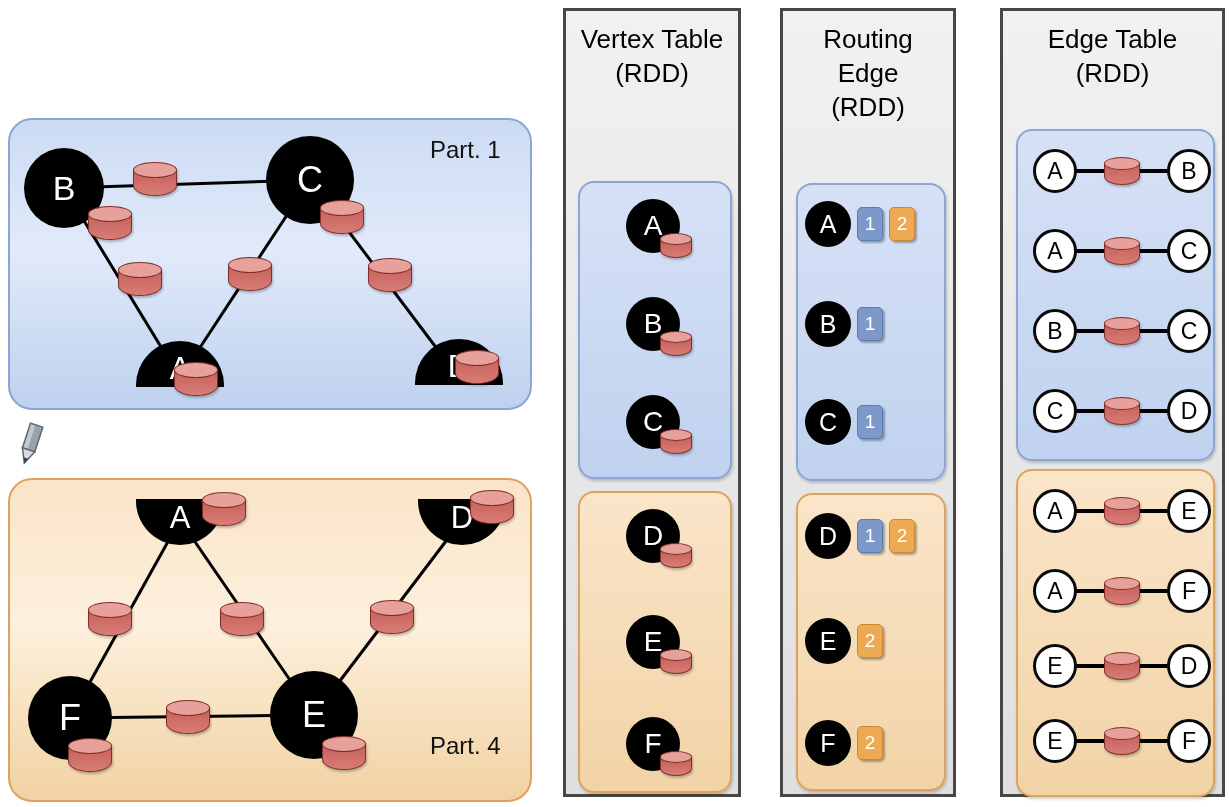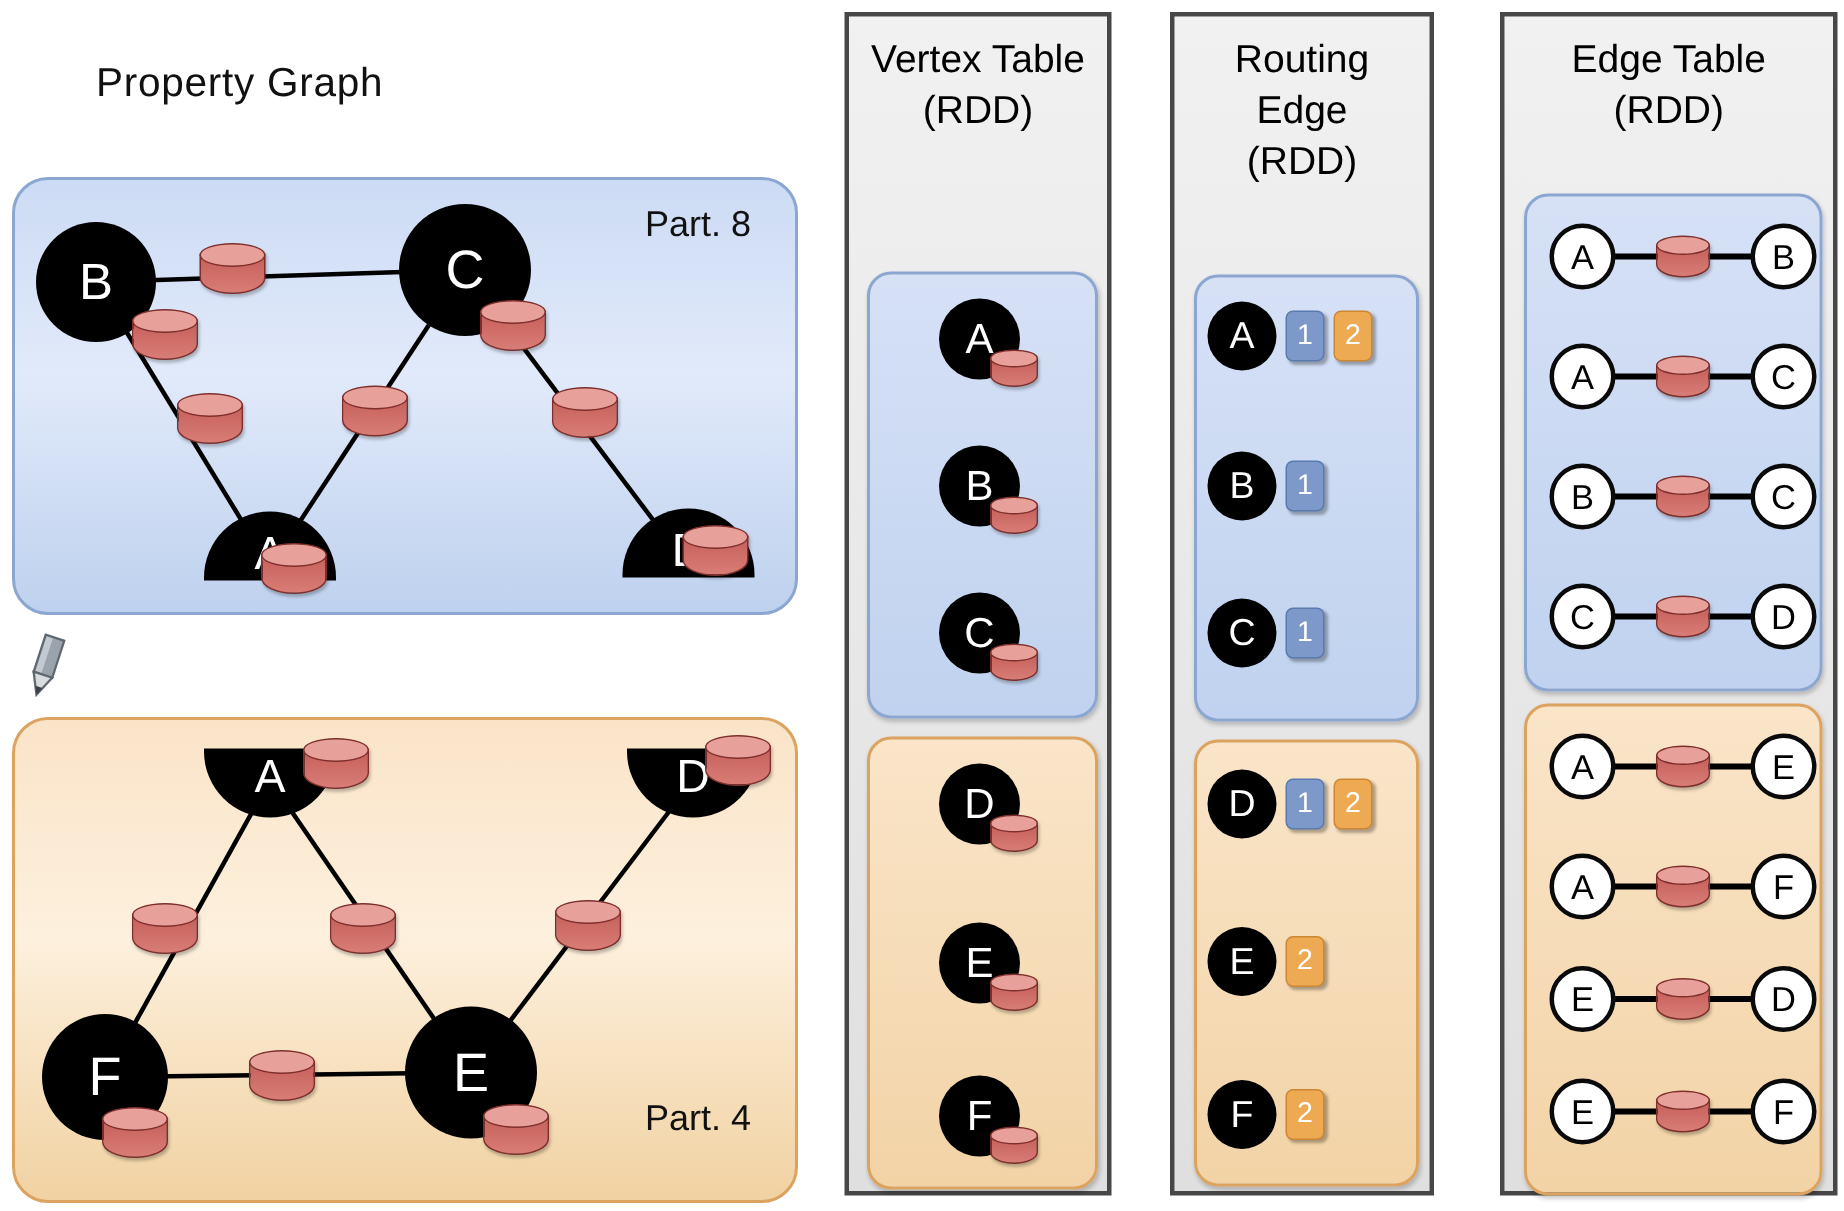--- a/index.html
+++ b/index.html
@@ -43,30 +43,29 @@
   .erow  { position:absolute; width:178px; height:46px; }
   .eline { position:absolute; height:3.5px; background:#000; }
 
   .cut-label { position:absolute; font-size:26px; color:#111; }
 </style>
 </head>
 <body>
 
 <div class="canvas">
 
-  <div class="pg-title" style="left:64px;top:40px;">Property Graph</div>
 
   <div class="part-box blue" style="left:8px;top:118px;width:524px;height:292px;">
     <svg class="edge-svg" width="524" height="292" viewBox="0 0 524 292">
       <line x1="54" y1="68" x2="300" y2="60" stroke="#000" stroke-width="3"></line>
       <line x1="54" y1="68" x2="170" y2="258" stroke="#000" stroke-width="3"></line>
       <line x1="170" y1="258" x2="300" y2="60" stroke="#000" stroke-width="3"></line>
       <line x1="300" y1="60" x2="449" y2="258" stroke="#000" stroke-width="3"></line>
     </svg>
-    <div class="part-label" style="left:420px;top:16px;">Part. 8</div>
+    <div class="part-label" style="left:420px;top:16px;">Part. 1</div>
 
     <div class="vertex round" style="left:14px;top:28px;width:80px;height:80px;font-size:34px;">B</div>
     <div class="vertex round" style="left:256px;top:16px;width:88px;height:88px;font-size:36px;">C</div>
     <div class="vertex dome" style="left:126px;top:221px;width:88px;height:46px;font-size:31px;">A</div>
     <div class="vertex dome" style="left:405px;top:219px;width:88px;height:46px;font-size:31px;">D</div>
 
     <div class="cyl" style="left:123px;top:42px;width:44px;height:34px;"></div>
     <div class="cyl" style="left:78px;top:86px;width:44px;height:34px;"></div>
     <div class="cyl" style="left:108px;top:142px;width:44px;height:34px;"></div>
     <div class="cyl" style="left:218px;top:137px;width:44px;height:34px;"></div>

